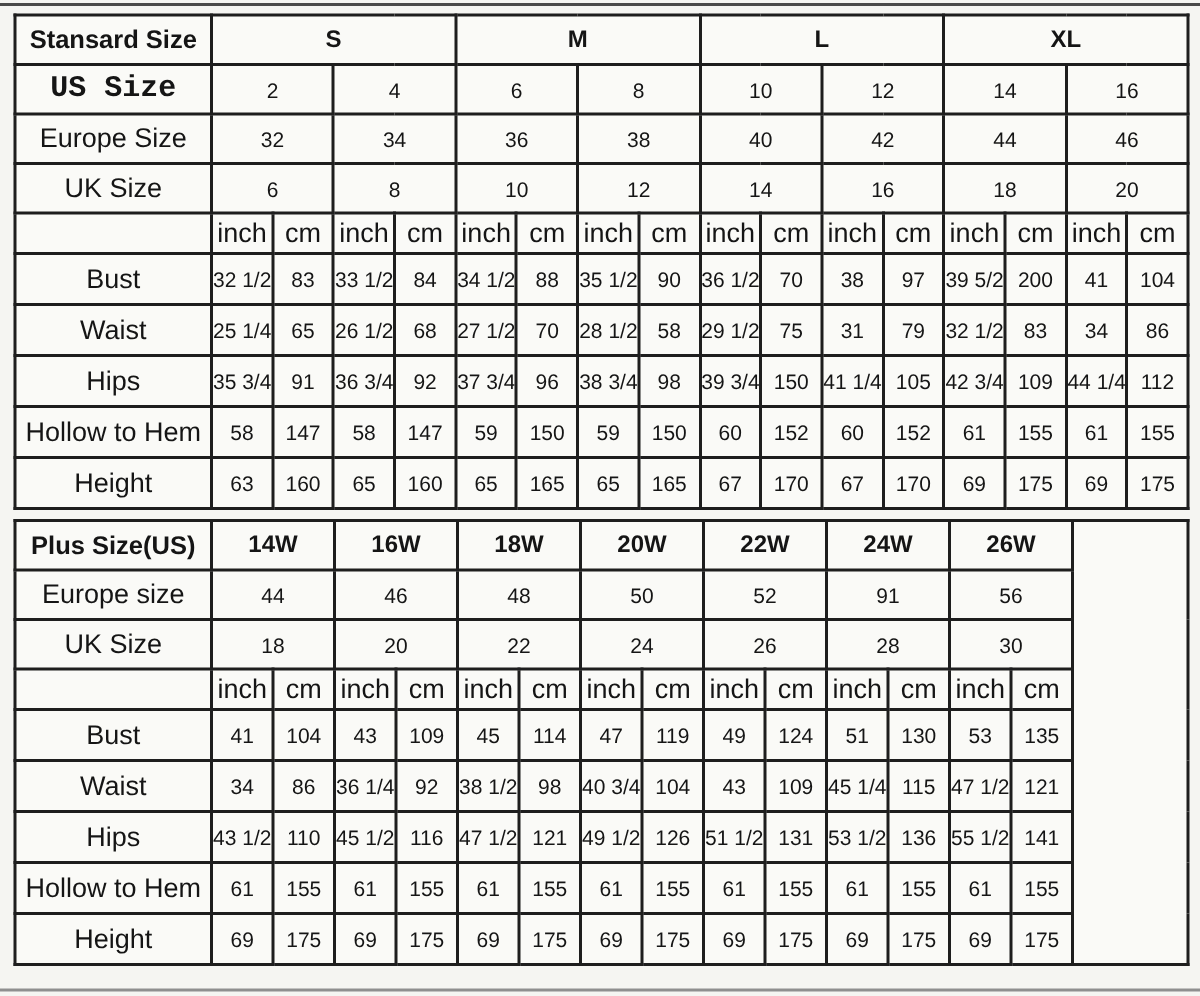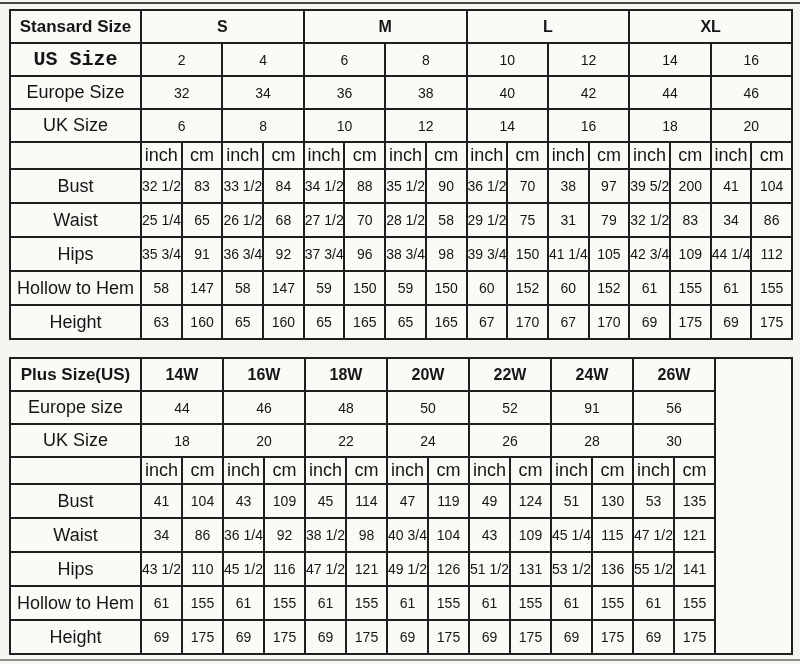--- a/index.html
+++ b/index.html
@@ -15,21 +15,21 @@
   #top-rule{top:2px;height:2px;background:#4a4a4a;}
   #bottom-rule{top:659px;height:2px;background:#8f8f8f;}
   .size-table{
     border-collapse:collapse;
     table-layout:fixed;
     width:784px;
     background:#fafaf7;
     border-radius:10px;
   }
   #tbl-standard{position:absolute;left:9px;top:9px;}
-  #tbl-plus{position:absolute;left:9px;top:357px;}
+  #tbl-plus{position:absolute;left:9px;top:346px;}
   .size-table td{
     border:2px solid #1e1e1e;
     text-align:center;
     vertical-align:middle;
     padding:0;
     font-size:14px;
     white-space:nowrap;
     overflow:hidden;
   }
   .size-table tr{height:34px;}

